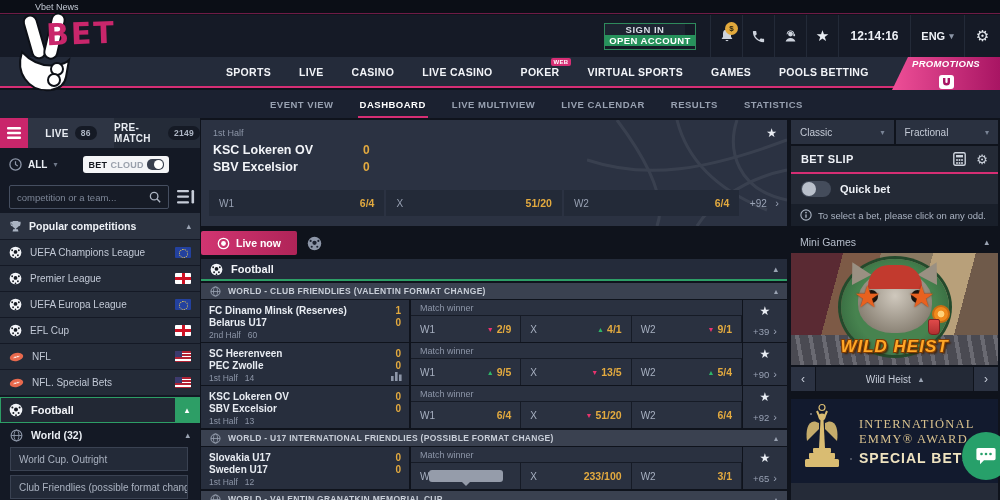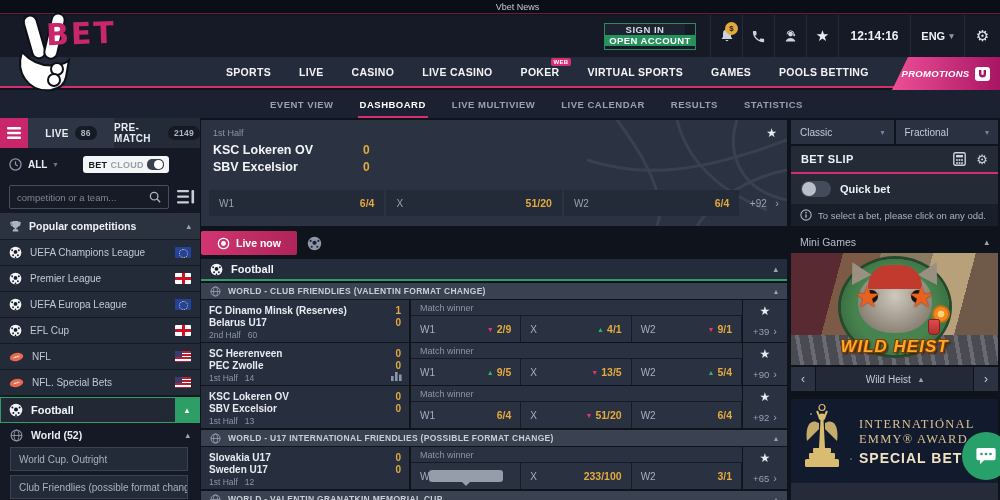--- a/index.html
+++ b/index.html
@@ -2,21 +2,21 @@
 <html><head>
 <meta charset="utf-8">
 <style>
   * { margin:0; padding:0; box-sizing:border-box; }
   html,body { width:1000px; height:500px; overflow:hidden; background:#0f131c;
     font-family:"Liberation Sans", sans-serif; -webkit-font-smoothing:antialiased; }
   .page { position:relative; width:1000px; height:500px; background:#0f131c; overflow:hidden; }
 
   
   .news-bar { position:absolute; left:0; top:0; width:1000px; height:14px; background:#0b0e16;
-    border-bottom:1px solid #6e1b46; display:flex; align-items:center;justify-content:center; }
+    border-bottom:1px solid #6e1b46; display:flex; align-items:center; }
   .news-bar span { margin-left:35px; font-size:9px; color:#c3c9d4; }
 
   
   .header { position:absolute; left:0; top:15px; width:1000px; height:42px; background:#151a26;
     display:flex; align-items:center; justify-content:flex-end; }
   .auth-group { display:flex; height:27px; border:1px solid #2e8a5c; margin-right:14px;flex-direction:column; }
   .btn-signin { width:80px; background:#1d2431; color:#d8dde6; font-size:9.5px; font-weight:bold;
     letter-spacing:.5px; display:flex; align-items:center; justify-content:center; cursor:pointer; }
   .btn-openacct { width:90px; background:#27925c; color:#fff; font-size:9.5px; font-weight:bold;
     letter-spacing:.4px; display:flex; align-items:center; justify-content:center; cursor:pointer; }
@@ -41,21 +41,21 @@
   
   .main-nav { position:absolute; left:0; top:57px; width:1000px; height:31px; background:#242b3a;
     border-bottom:2px solid #d62e74; display:flex; align-items:center; }
   .nav-items { display:flex; margin-left:212px; }
   .nav-item { padding:0 14px; font-size:10.5px; font-weight:bold; color:#f2f4f8; letter-spacing:.3px;
     cursor:pointer; position:relative; }
   .poker-badge { position:absolute; top:-8px; right:2px; background:#d62e74; color:#fff; font-size:6px;
     font-weight:bold; padding:1px 3px; border-radius:2px; }
   .promotions { position:absolute; right:0; top:0; height:33px; width:108px;
     background:linear-gradient(90deg,#ee4f97,#a81563); clip-path:polygon(16px 0,100% 0,100% 100%,0 100%);
-    display:flex; align-items:center; justify-content:center; gap:6px; cursor:pointer; }
+    display:flex; align-items:center; justify-content:center; gap:6px; cursor:pointer;flex-direction:column; }
   .promotions .label { color:#fff; font-size:9.5px; font-weight:bold; font-style:italic; letter-spacing:.3px; }
 
   
   .sub-nav { position:absolute; left:0; top:90px; width:1000px; height:28px; background:#1b2130;
     display:flex; align-items:stretch; }
   .sub-items { display:flex; margin-left:264px; gap:14px; }
   .sub-item { display:flex; align-items:center; padding:0 6px; font-size:9.5px; font-weight:bold;
     color:#98a1b1; letter-spacing:.5px; cursor:pointer; position:relative; }
   .sub-item.active { color:#ffffff; }
   .sub-item.active::after { content:""; position:absolute; left:4px; right:4px; bottom:0; height:2px; background:#d62e74; }
@@ -477,21 +477,21 @@
       <span class="chev-box">
           <span>▴</span>
         </span>
     </div>
     <div class="world-row">
       <svg class="ico" width="13" height="13" viewBox="0 0 14 14">
           <circle cx="7" cy="7" r="5.8" fill="none" stroke="#8d96a8" stroke-width="1.2"></circle>
           <ellipse cx="7" cy="7" rx="2.6" ry="5.8" fill="none" stroke="#8d96a8" stroke-width="1"></ellipse>
           <path d="M1.2 7h11.6" stroke="#8d96a8" stroke-width="1"></path>
         </svg>
-      <span class="lbl">World (52)</span>
+      <span class="lbl">World (32)</span>
       <span class="chev-up">▴</span>
     </div>
     <div class="world-item">World Cup. Outright</div>
     <div class="world-item">Club Friendlies (possible format change)</div>
   </div>
 
   <div class="main-col">
 
     <div class="featured">
       <svg class="net" width="200" height="106" viewBox="0 0 200 106">

